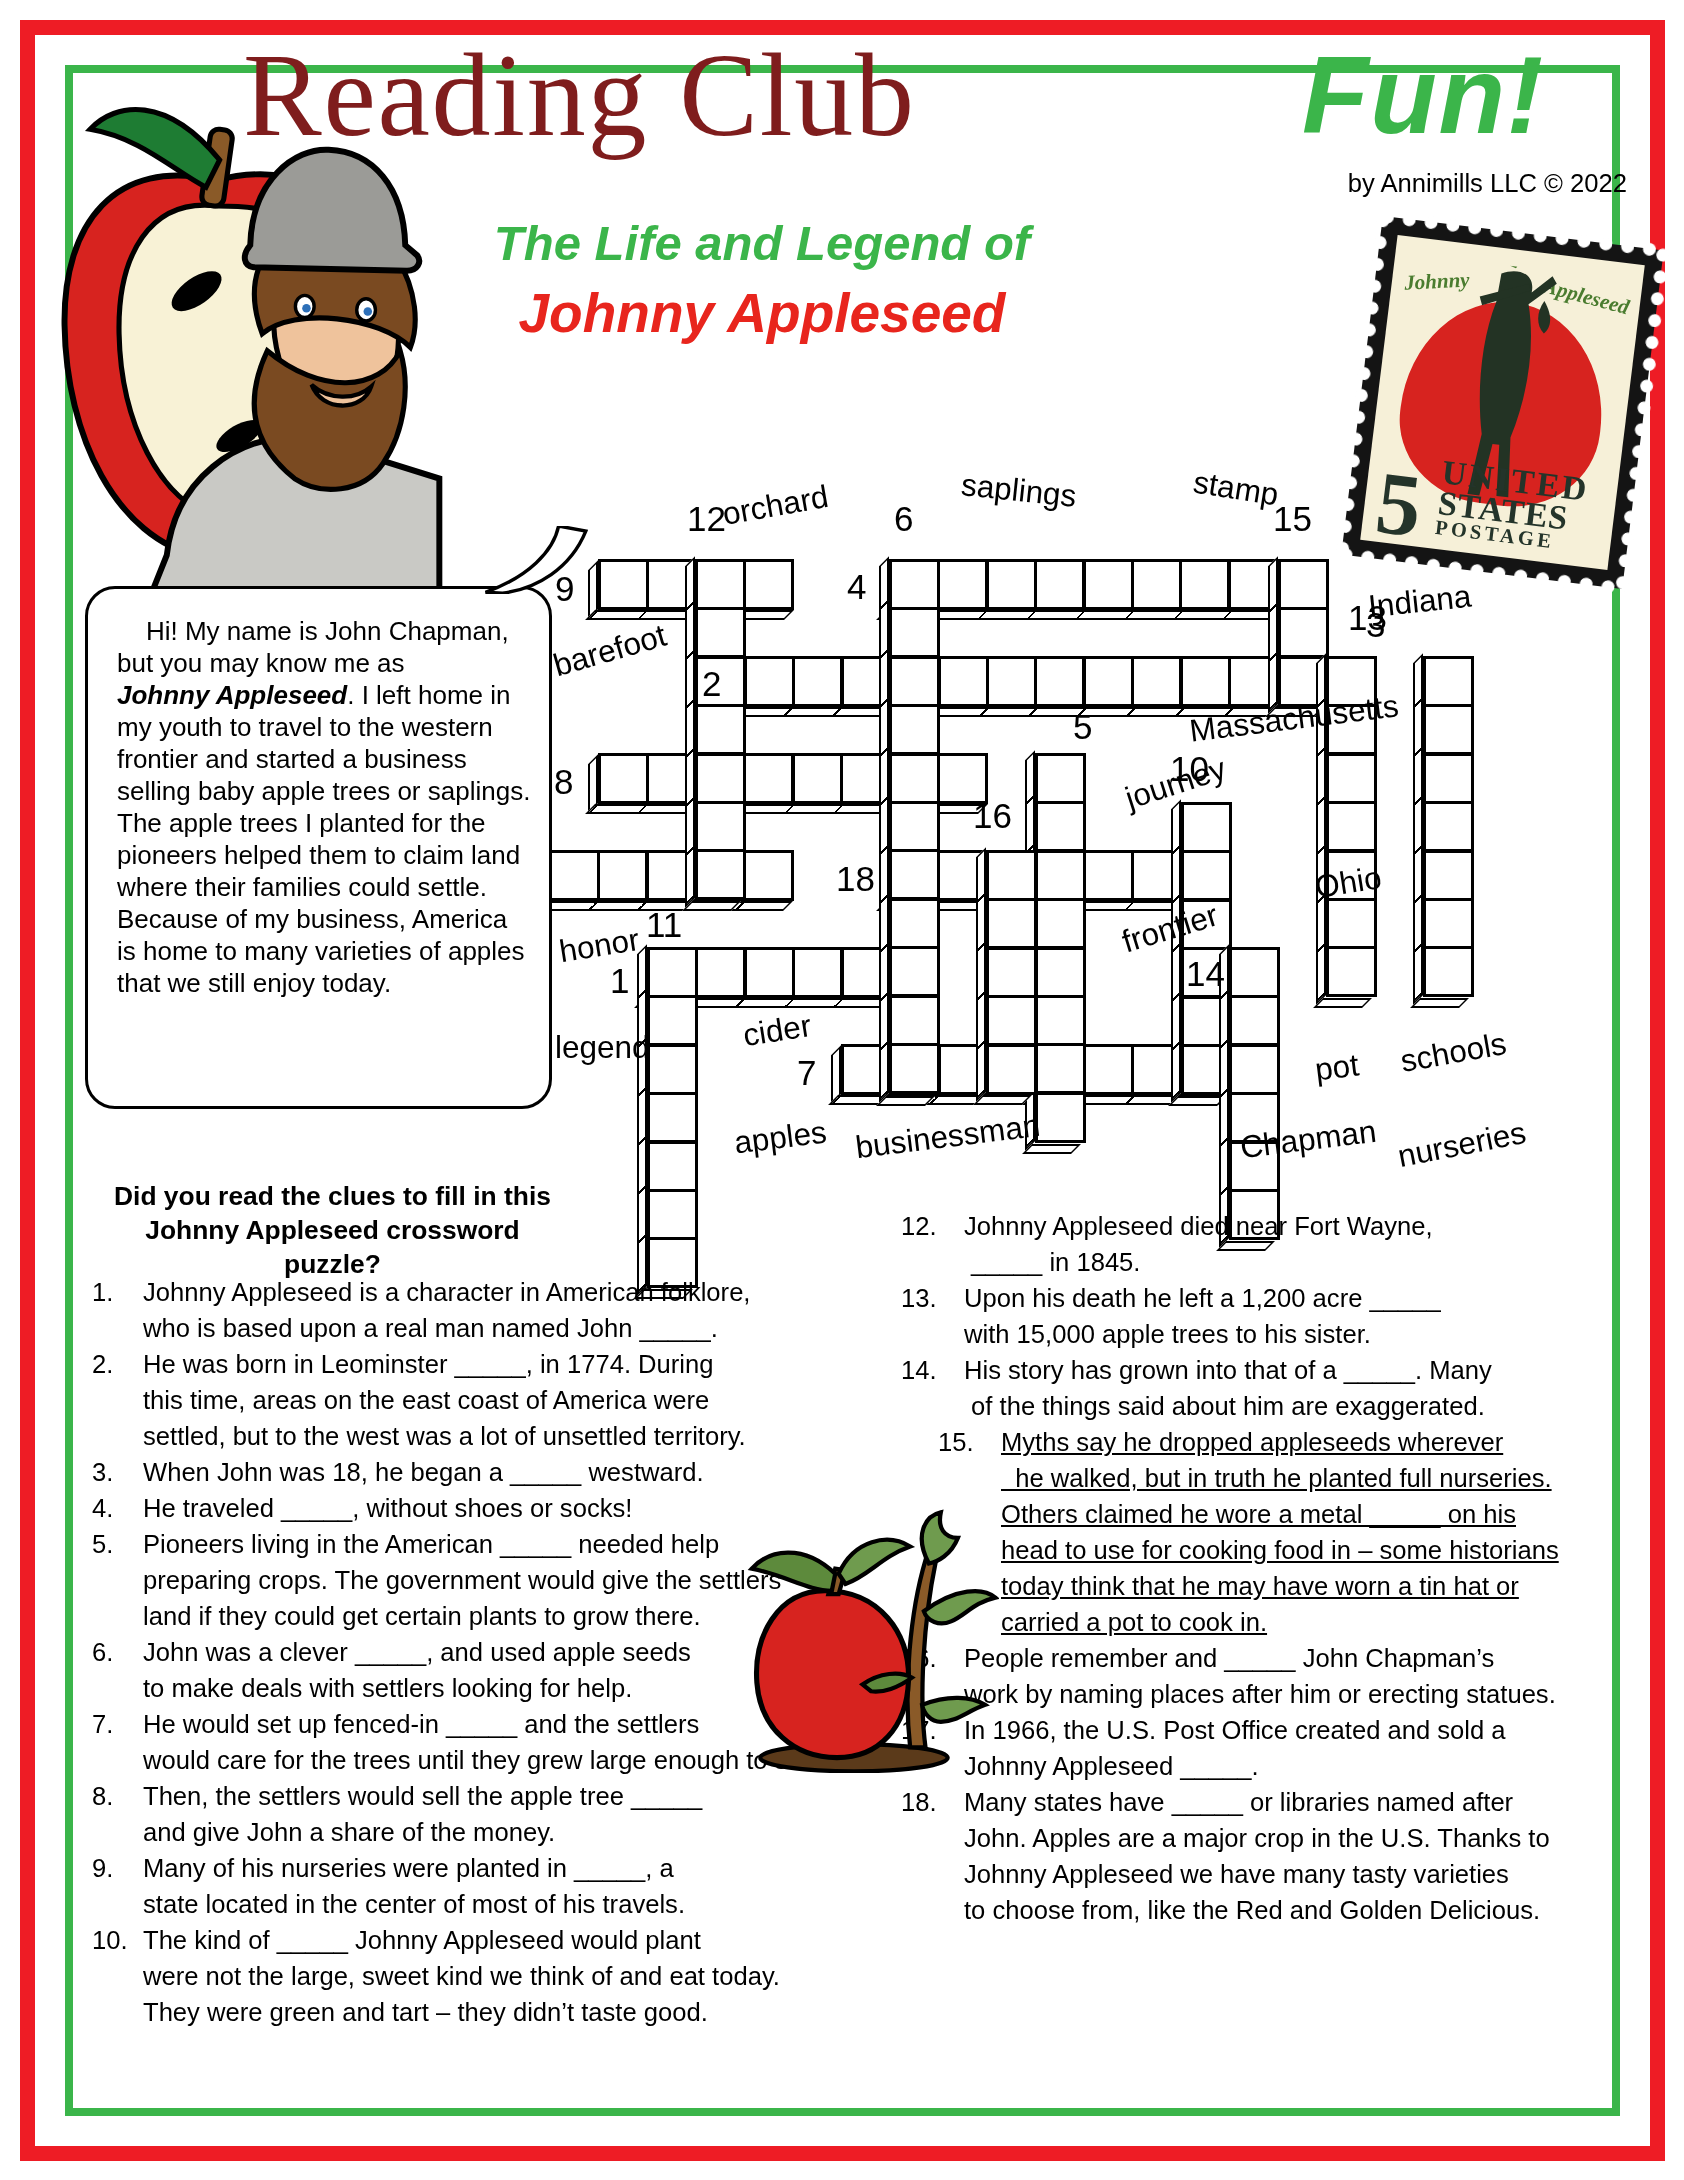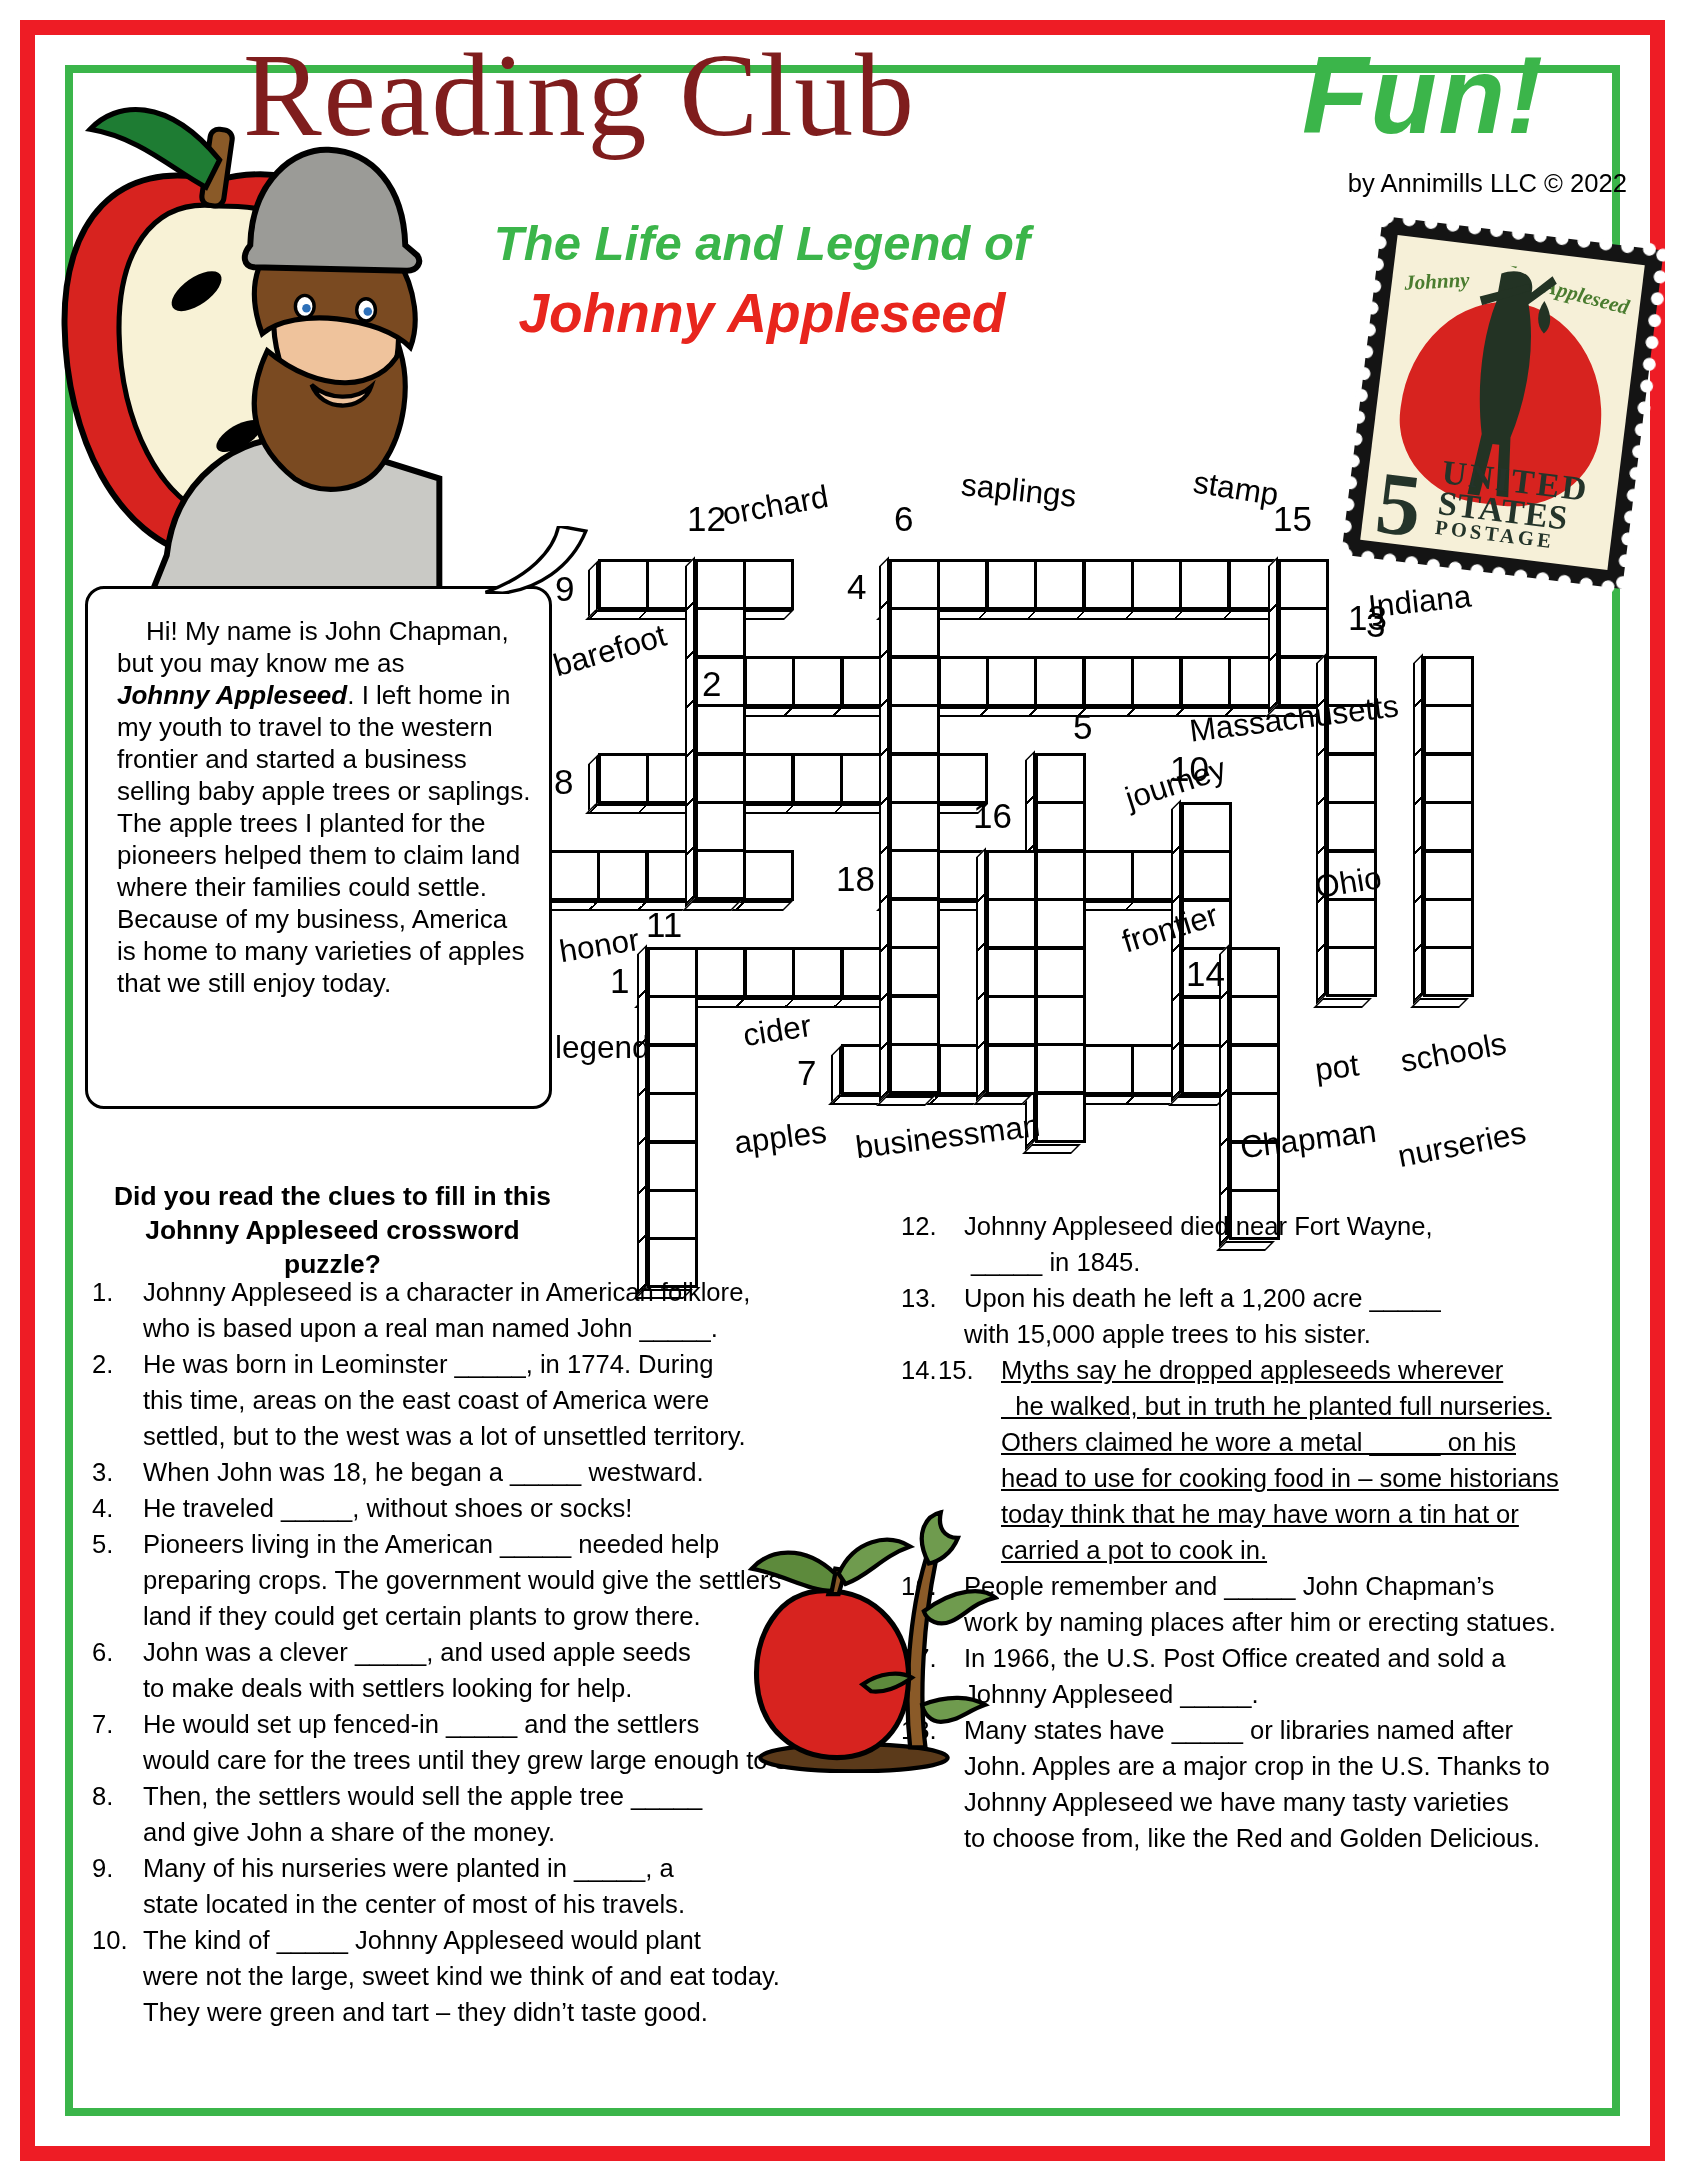--- a/index.html
+++ b/index.html
@@ -10,21 +10,21 @@
   .abs{position:absolute;}
 
   
   .title-main{font-family:"Liberation Serif",serif;font-size:118px;line-height:1;color:#7f1d1d;letter-spacing:1.7px;}
   .title-accent{font-size:109px;line-height:1;color:#3bb54a;font-style:italic;font-weight:bold;letter-spacing:1.7px;}
   .byline{font-size:25.6px;text-align:right;}
   .subtitle1{font-size:49px;font-weight:bold;font-style:italic;color:#3bb54a;text-align:center;width:596px;}
   .subtitle2{font-size:55px;font-weight:bold;font-style:italic;color:#e8251d;text-align:center;width:596px;}
 
   
-  .bubble{left:85px;top:586px;width:467px;height:523px;border:3.4px solid #000;border-radius:19px;
+  .bubble{left:85px;top:586px;width:467px;height:523px;border:3.4px solid #000;border-radius:30px;
           background:#fff;box-sizing:border-box;padding:25.6px 15.3px 0 29px;font-size:26px;line-height:32px;
           white-space:pre-line;z-index:5;}
   .bubble b i{font-weight:bold;}
   .bubble-tail{left:477px;top:526px;z-index:6;}
 
   
   .word{position:absolute;display:flex;}
   .word.across{flex-direction:row;}
   .word.down{flex-direction:column;}
   .cell{width:51px;height:51px;box-sizing:border-box;border:3px solid #000;background:#fff;flex:none;}
@@ -364,21 +364,22 @@
 state located in the center of most of his travels.</span></div>
       <div class="clue"><span class="num">10.</span><span>The kind of _____ Johnny Appleseed would plant
 were not the large, sweet kind we think of and eat today.
 They were green and tart – they didn’t taste good.</span></div>
     </div>
   <div id="clues-right" class="clue-col right" style="left:901px;top:1208px;width:750px;">
       <div class="clue"><span class="num">12.</span><span>Johnny Appleseed died near Fort Wayne,
 &nbsp;_____ in 1845.</span></div>
       <div class="clue"><span class="num">13.</span><span>Upon his death he left a 1,200 acre _____
 with 15,000 apple trees to his sister.</span></div>
-      <div class="clue"><span class="num">14.</span></div>
+      <div class="clue"><span class="num">14.</span><span>His story has grown into that of a _____. Many
+&nbsp;of the things said about him are exaggerated.</span></div>
       <div class="clue" style="margin-left: 37px; text-decoration: underline;"><span class="num">15.</span><span>Myths say he dropped appleseeds wherever
 &nbsp;&nbsp;he walked, but in truth he planted full nurseries.
 Others claimed he wore a metal _____ on his
 head to use for cooking food in – some historians
 today think that he may have worn a tin hat or
 carried a pot to cook in.</span></div>
       <div class="clue"><span class="num">16.</span><span>People remember and _____  John Chapman’s
 work by naming places after him or erecting statues.</span></div>
       <div class="clue"><span class="num">17.</span><span>In 1966, the U.S. Post Office created and sold a
 Johnny Appleseed _____.</span></div>

